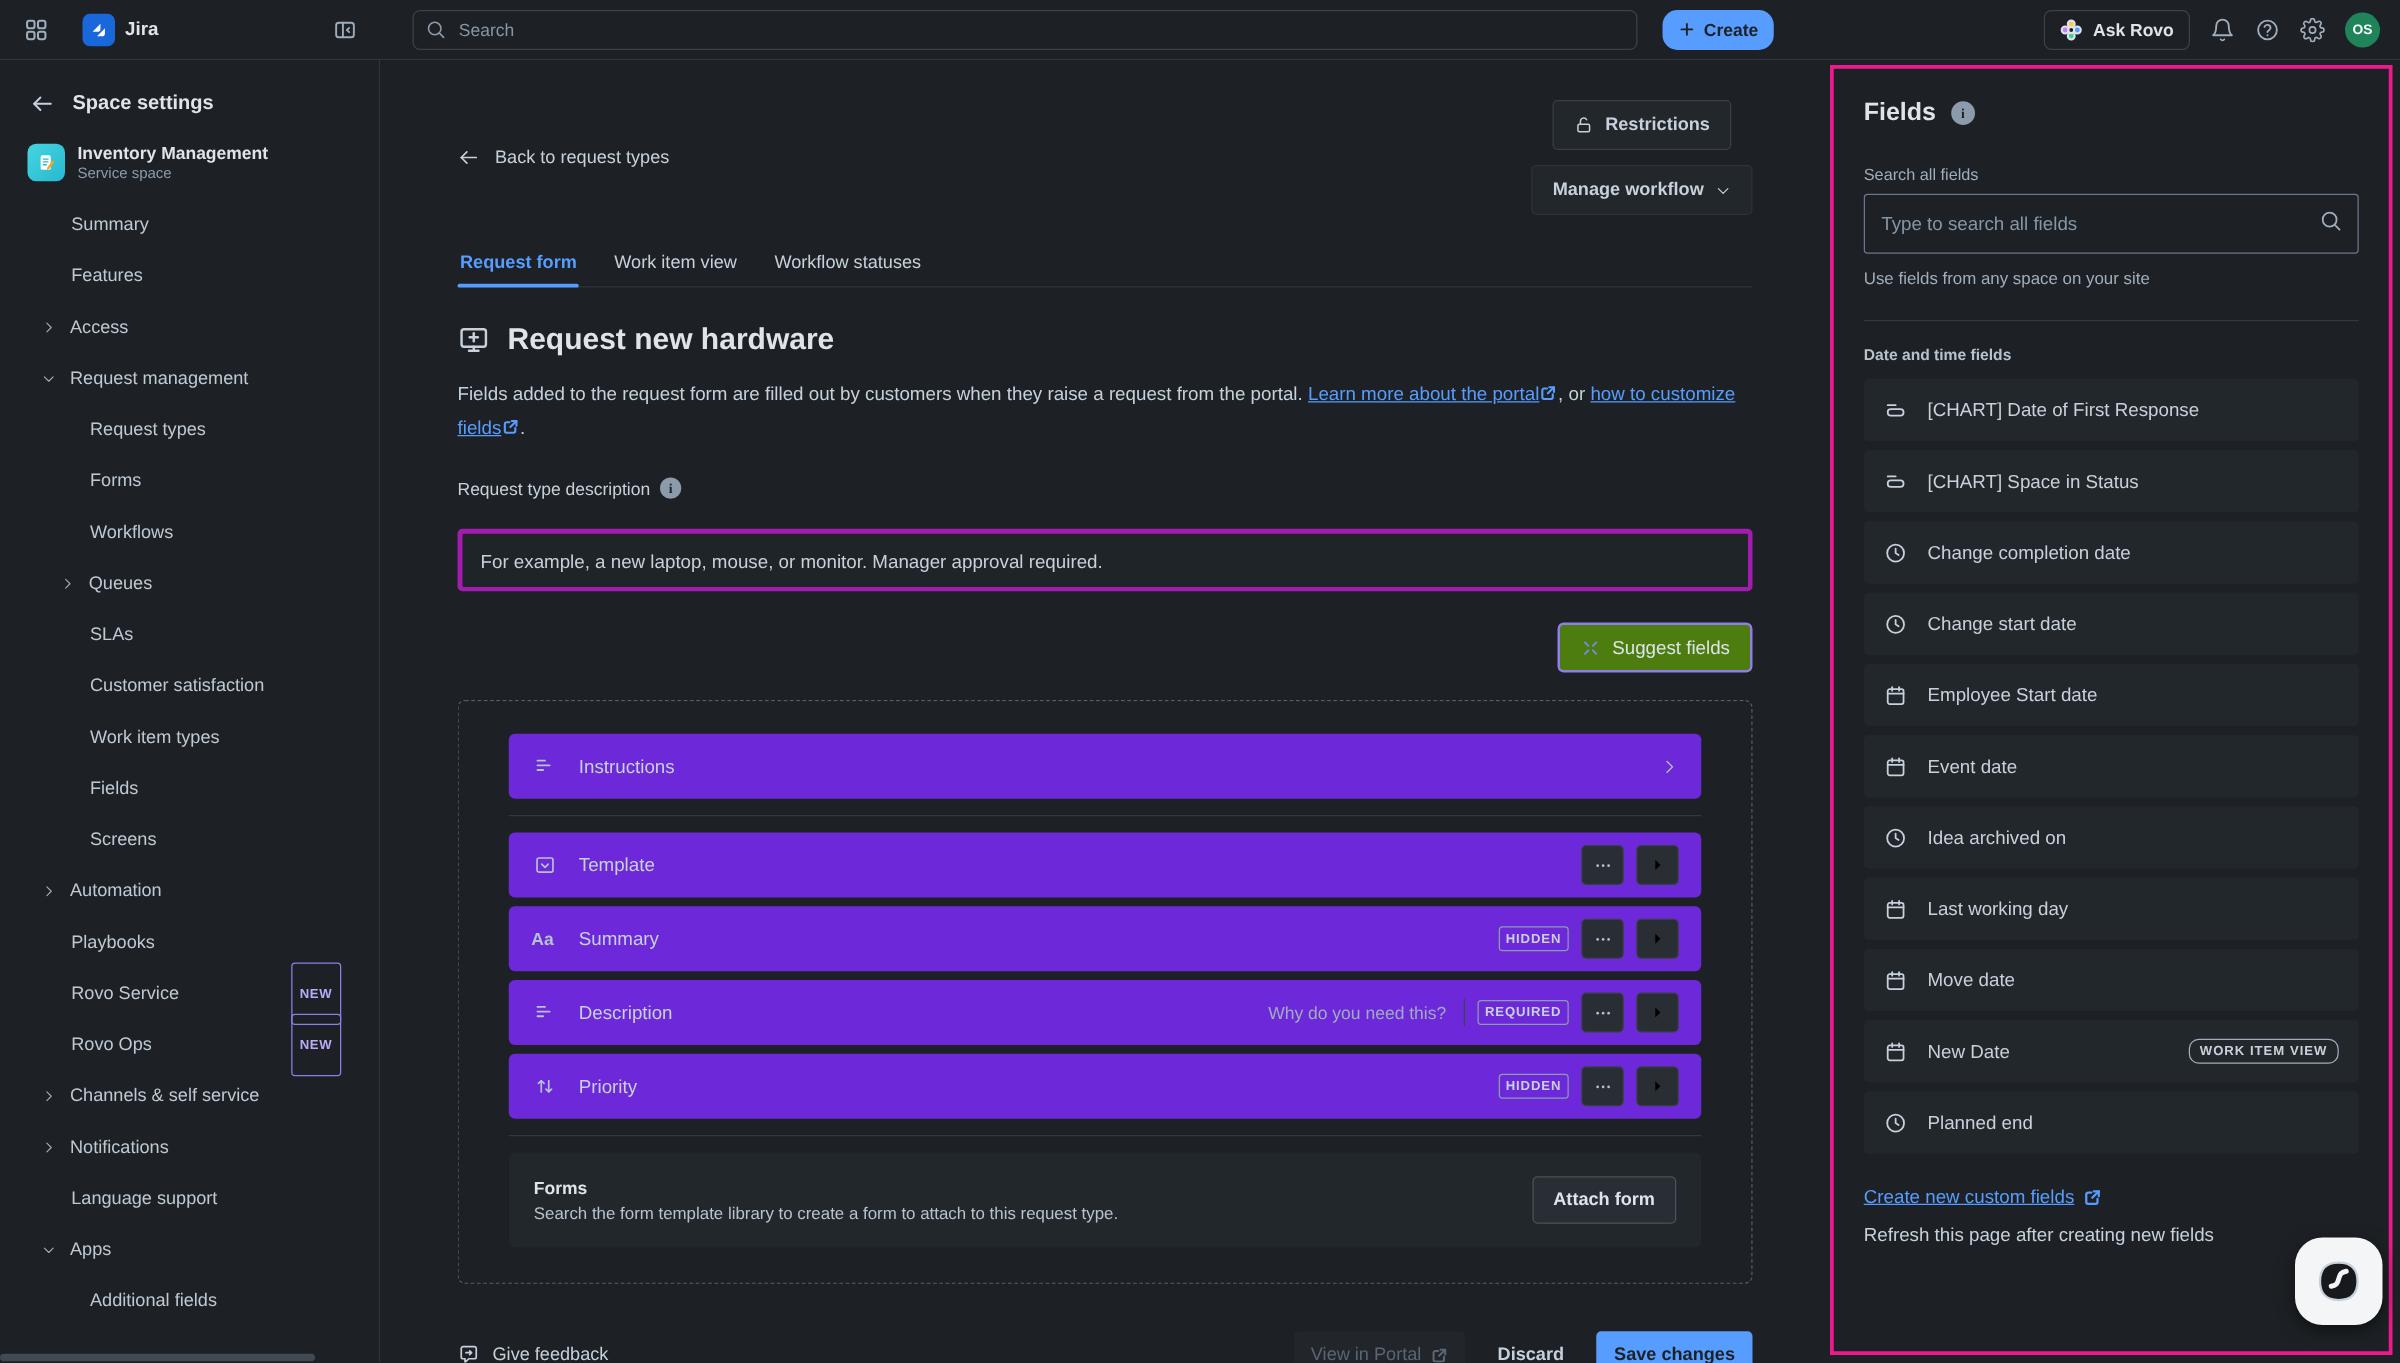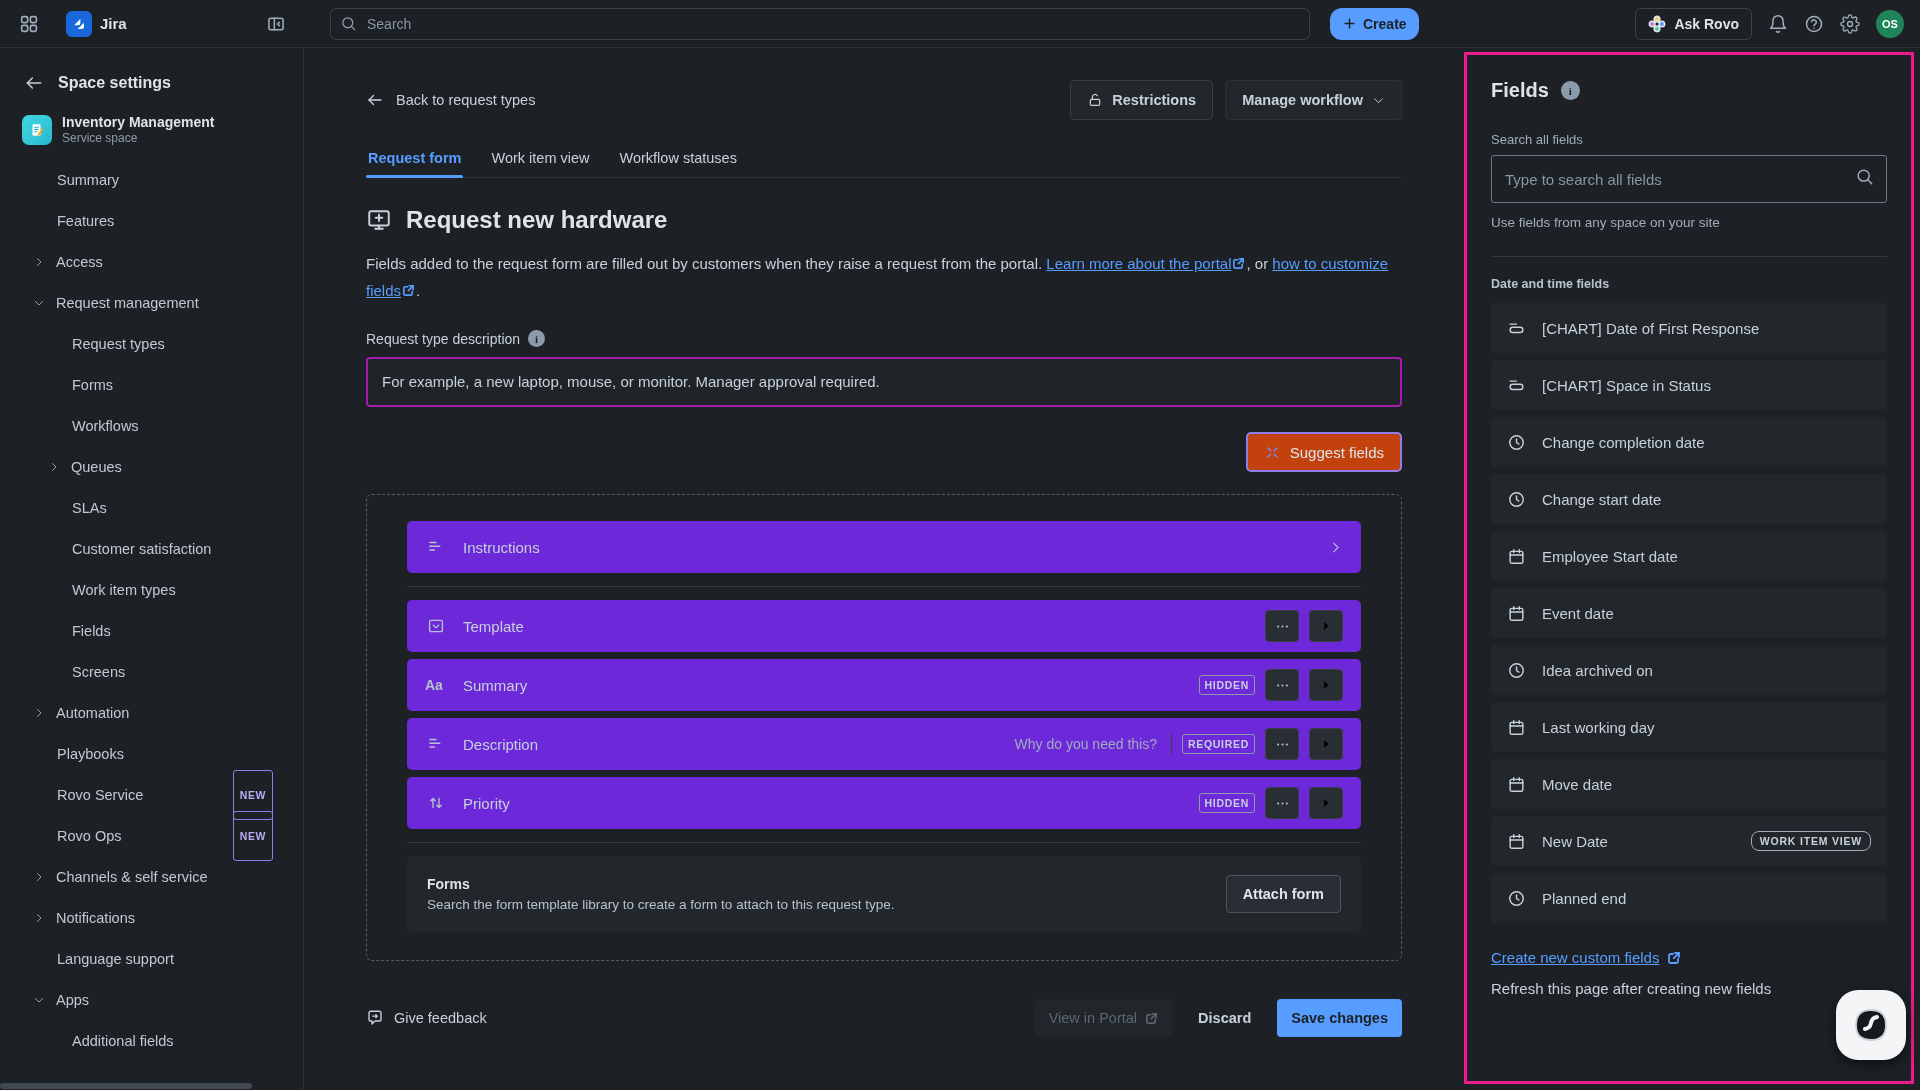--- a/index.html
+++ b/index.html
@@ -56,38 +56,38 @@
   .lvl1.has-chev { padding-left:33px; }
   .lvl2 { padding-left:72px; }
   .lvl2.has-chev { padding-left:48px; }
   .new-badge { margin-left:auto; font-size:10.5px; font-weight:bold; letter-spacing:.6px; color:#B8ACF6; border:1px solid #8F7EE7; border-radius:3px; padding:18px 6px; }
   .sb-scrollbar { position:absolute; bottom:1px; left:0; width:252px; height:6px; background:#55606B; border-radius:3px; opacity:.65; }
 
   
   .main { flex:1; min-width:0; padding:0 62px; }
   .main-header { margin-top:32px; display:flex; align-items:center; justify-content:space-between; }
   .back-link { display:flex; align-items:center; gap:12px; color:#C7D1DB; font-size:14.5px; cursor:pointer; }
-  .hdr-actions { display:flex; align-items:center; gap:12px; }
+  .hdr-actions { display:flex; align-items:center; gap:12px;flex-direction:column; }
   .btn-sub { height:40px; display:flex; align-items:center; gap:9px; padding:0 16px; background:#22272B; border:1px solid #3A3F44; border-radius:4px; color:#C7D1DB; font-size:14.5px; font-weight:bold; cursor:pointer; }
   .btn-sub.noborder { border-color:#2C333A; }
   .tabs { margin-top:30px; display:flex; gap:26px; border-bottom:1px solid #2C333A; }
   .tab { padding:0 2px 11px; font-size:14.5px; color:#C7D1DB; cursor:pointer; position:relative; }
   .tab.active { color:#579DFF; font-weight:bold; }
   .tab.active:after { content:""; position:absolute; left:0; right:0; bottom:-1px; height:3px; background:#579DFF; border-radius:2px; }
   .page-title { margin-top:28px; display:flex; align-items:center; gap:14px; }
   .page-title h1 { font-size:24px; font-weight:bold; color:#DEE4EA; }
   .title-ic { color:#C7D1DB; }
   .intro { margin-top:16px; font-size:15px; line-height:27px; color:#C7D1DB; max-width:1036px; }
   .intro a { color:#579DFF; text-decoration:underline; cursor:pointer; }
   .ext { display:inline-flex; margin:0 1px; color:#579DFF; vertical-align:-1px; }
   .desc-label { margin-top:26px; display:flex; align-items:center; gap:8px; font-size:14px; color:#C7D1DB; }
   .info-ic { width:17px; height:17px; border-radius:50%; background:#8C9BAB; color:#1D2125; font-size:11px; font-weight:bold; display:inline-flex; align-items:center; justify-content:center; font-family:"Liberation Serif",serif; }
-  .desc-input { margin-top:10px; width:100%; height:50px; resize:none; background:#1F2428; border:2px solid #a21caf; border-radius:4px; color:#C7D1DB; font-size:15px; padding:14px 14px; outline:none; font-family:"Liberation Sans","DejaVu Sans",sans-serif; }
+  .desc-input { margin-top:24px; width:100%; height:50px; resize:none; background:#1F2428; border:4px solid #a21caf; border-radius:4px; color:#C7D1DB; font-size:15px; padding:14px 14px; outline:none; font-family:"Liberation Sans","DejaVu Sans",sans-serif; }
   .suggest-row { margin-top:22px; display:flex; justify-content:flex-end; }
-  .suggest-btn { height:40px; display:flex; align-items:center; gap:9px; padding:0 16px; background:#c2410c; border:2px solid #8F7EE7; border-radius:5px; color:#DEE4EA; font-size:15px; cursor:pointer; }
+  .suggest-btn { height:40px; display:flex; align-items:center; gap:9px; padding:0 16px; background:#4d7c0f; border:2px solid #8F7EE7; border-radius:5px; color:#DEE4EA; font-size:15px; cursor:pointer; }
   .dashed { margin-top:22px; border:1px dashed #555E68; border-radius:6px; padding:26px 40px 28px; }
   .frow { height:52px; background:#6d28d9; border-radius:5px; display:flex; align-items:center; padding:0 18px; gap:16px; cursor:pointer; }
   .frow + .frow { margin-top:7px; }
   .frow-ic { color:#B6C2CF; width:22px; }
   .frow-label { font-size:15px; color:#C7D1DB; }
   .frow-right { margin-left:auto; display:flex; align-items:center; gap:10px; }
   .frow-note { font-size:14px; color:#9FADBC; margin-right:4px; }
   .vdiv { width:1px; height:22px; background:#3A434C; }
   .pill { font-size:10.5px; font-weight:bold; letter-spacing:.7px; color:#C7D1DB; border:1px solid #8C9BAB; border-radius:3px; padding:3px 5px; }
   .mini-btn { width:34px; height:32px; border-radius:4px; background:#282E33; border:1px solid #3A3F44; color:#B6C2CF; display:flex; align-items:center; justify-content:center; cursor:pointer; }

